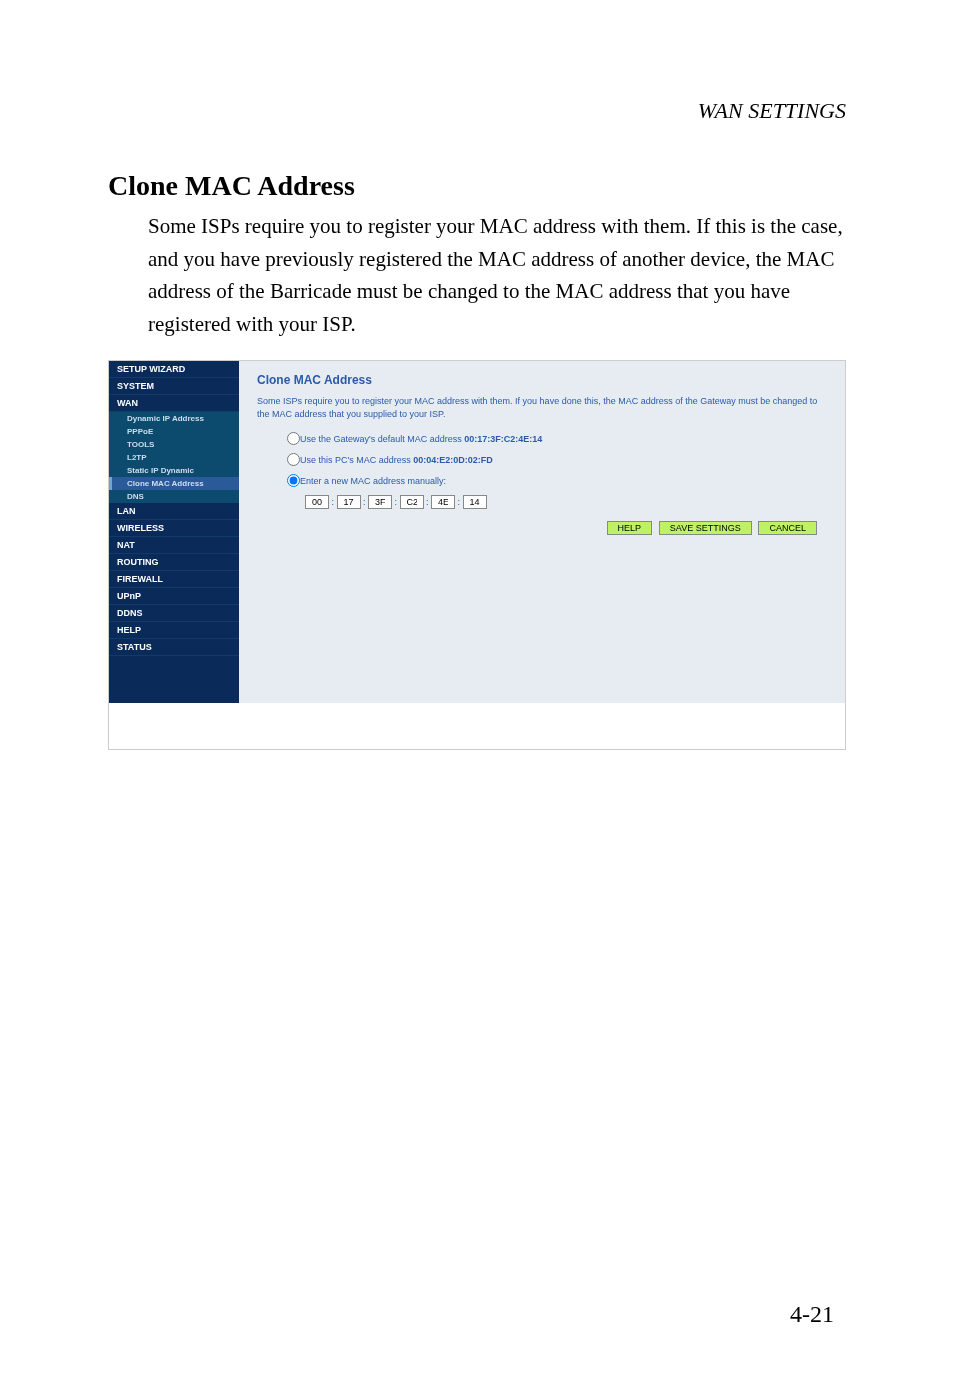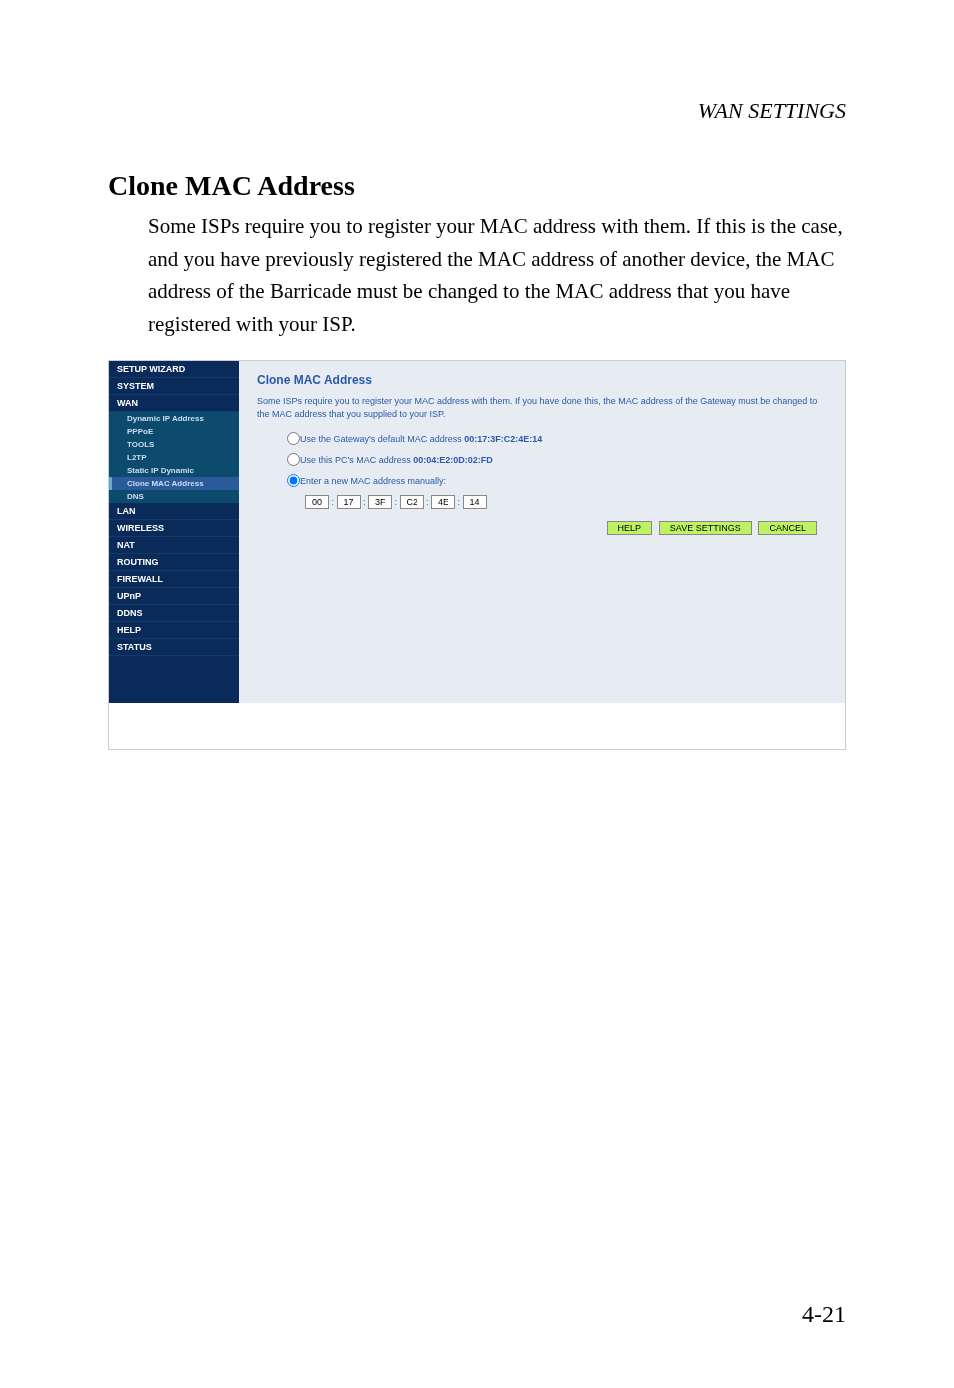--- a/index.html
+++ b/index.html
@@ -31,21 +31,21 @@
     top: 210px;
     left: 148px;
     right: 108px;
     font-size: 21px;
     line-height: 1.55;
     font-family: Georgia, serif;
   }
   .page-number {
     position: absolute;
     bottom: 60px;
-    right: 108px;
+    right: 120px;
     font-size: 24px;
     font-family: Georgia, serif;
   }
 
   
   .screenshot {
     position: absolute;
     top: 360px;
     left: 108px;
     width: 738px;

